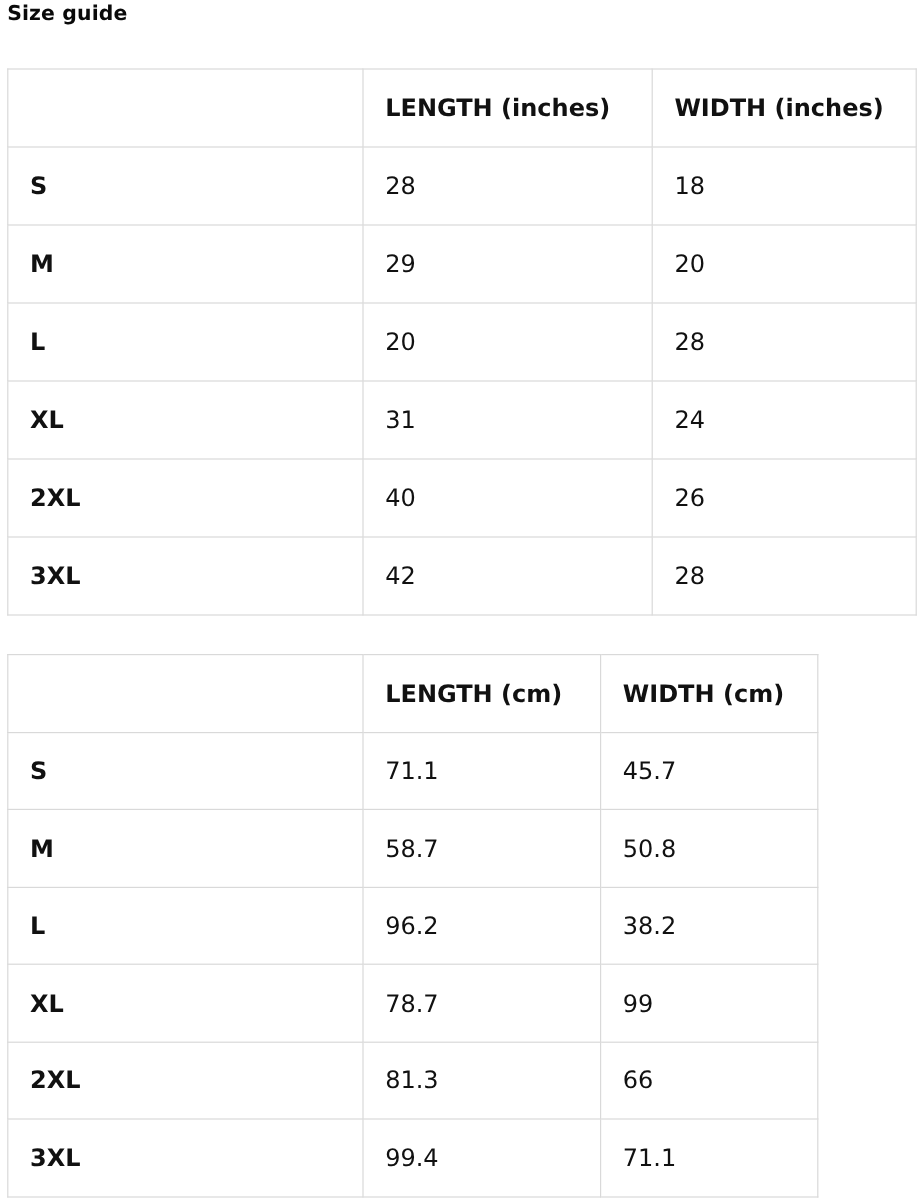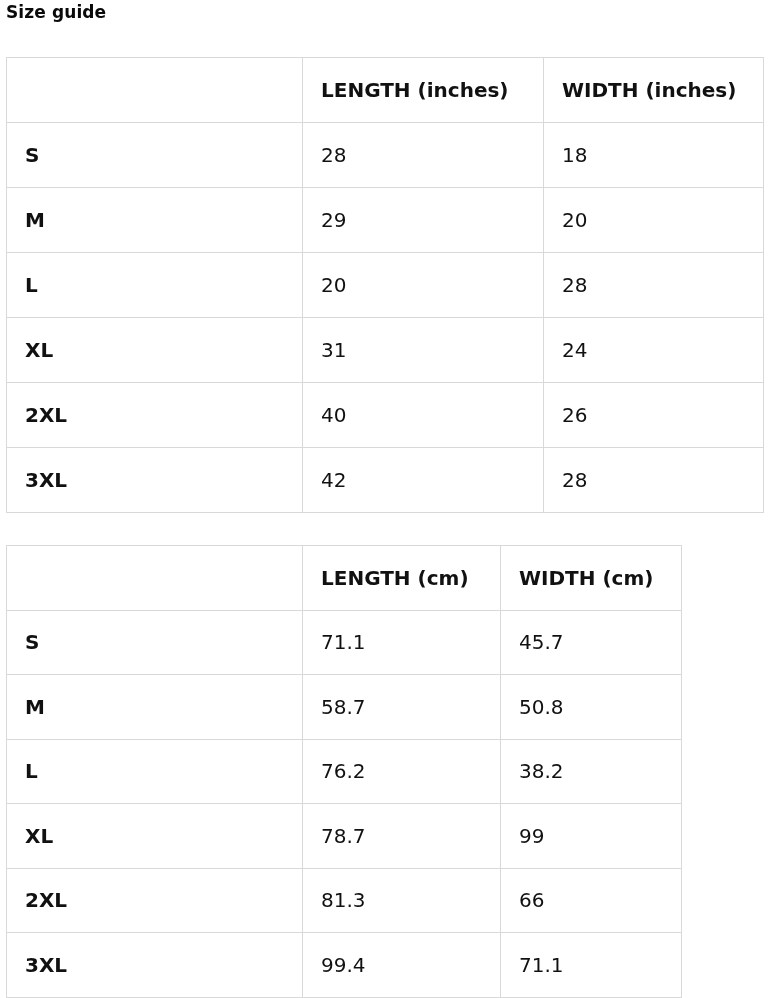--- a/index.html
+++ b/index.html
@@ -150,21 +150,21 @@
         <td>71.1</td>
         <td>45.7</td>
       </tr>
       <tr>
         <td class="size-cell">M</td>
         <td>58.7</td>
         <td>50.8</td>
       </tr>
       <tr>
         <td class="size-cell">L</td>
-        <td>76.2</td>
+        <td>96.2</td>
         <td>38.2</td>
       </tr>
       <tr>
         <td class="size-cell">XL</td>
         <td>78.7</td>
         <td>99</td>
       </tr>
       <tr>
         <td class="size-cell">2XL</td>
         <td>81.3</td>

